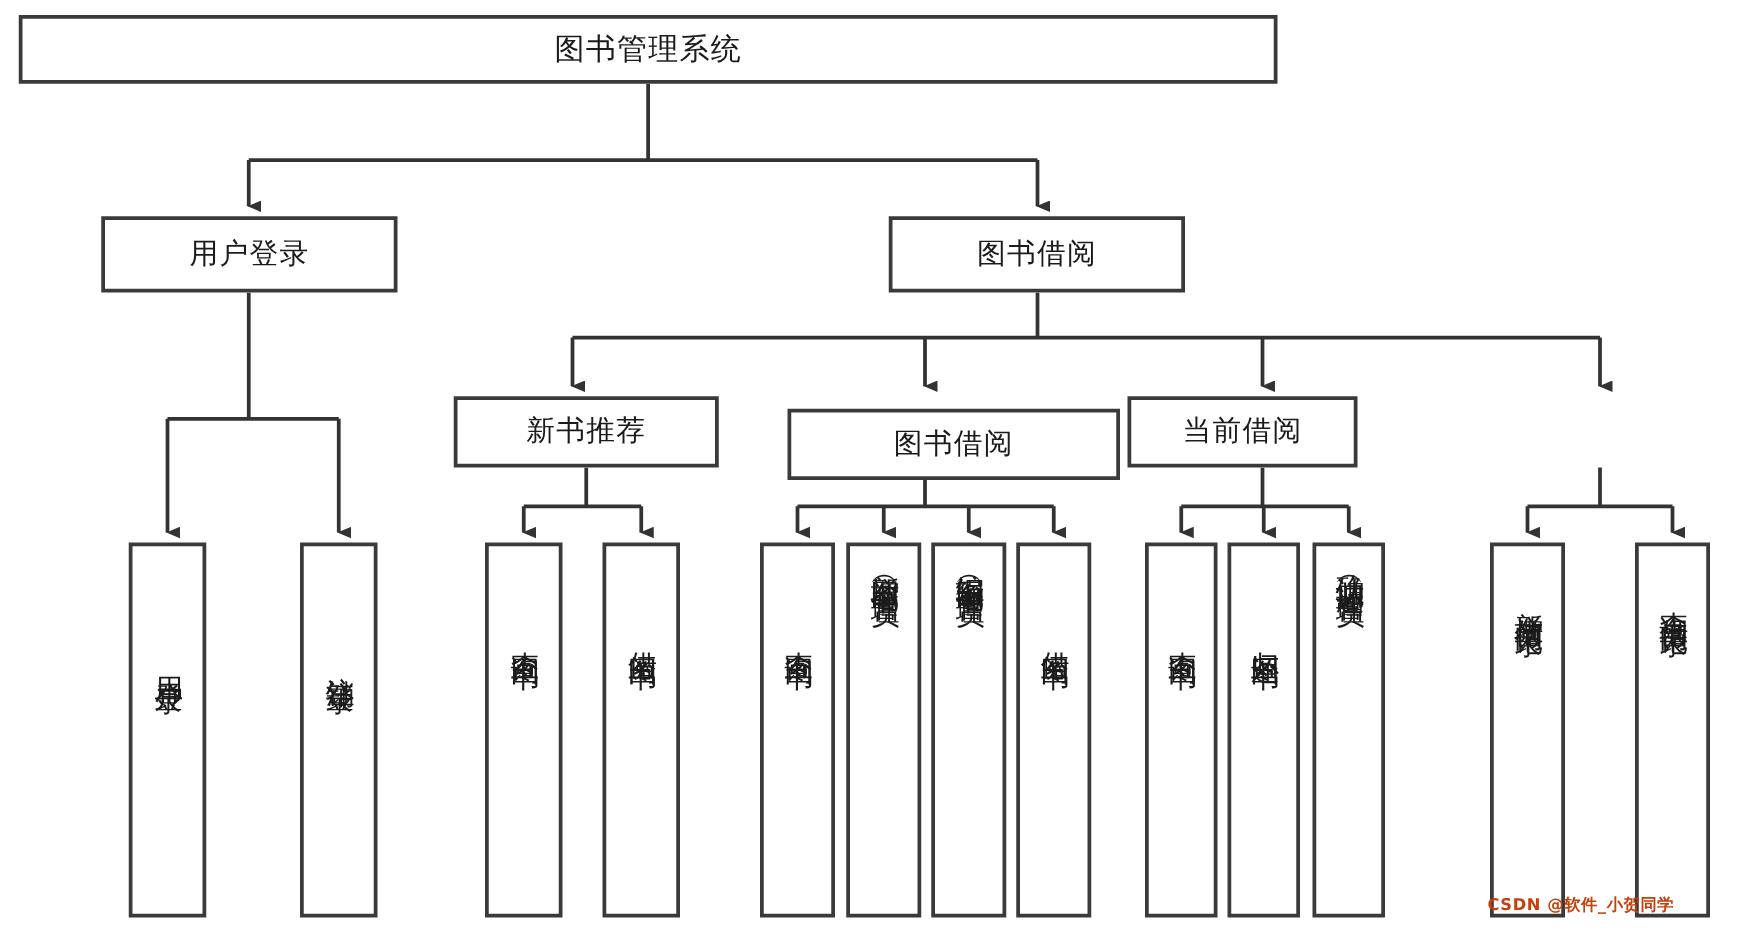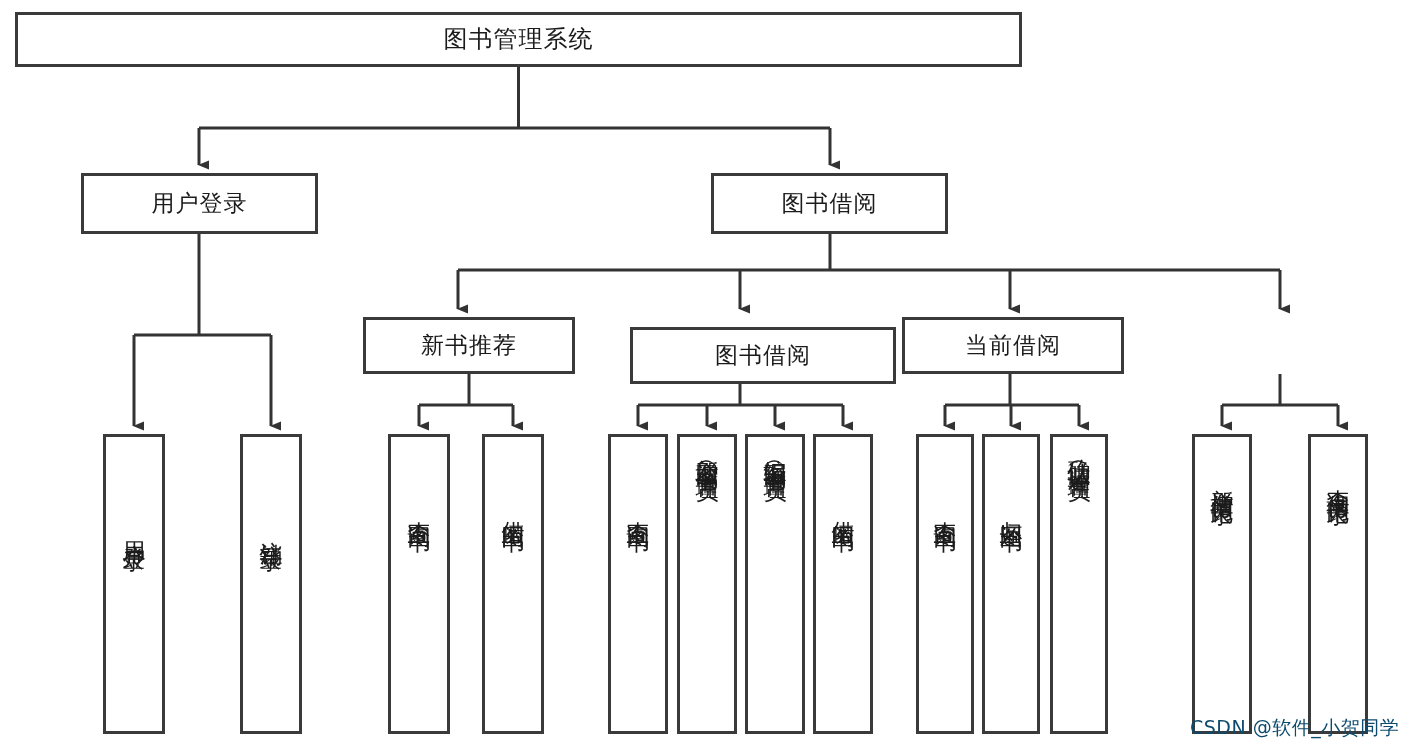--- a/index.html
+++ b/index.html
@@ -59,25 +59,26 @@
     letter-spacing: 3px;
     white-space: nowrap;
     color: #1b1b1b;
   }
   .leaf-pad-mid .vtext {
     
     margin-top: 0;
   }
   .watermark {
     position: absolute;
-    font-size: 19px;
-    color: #0c4a6e;
+    font-size: 13px;
+    color: #c2410c;
     white-space: nowrap;
     letter-spacing: 0.5px;
     font-family: "DejaVu Sans", "Liberation Sans", sans-serif;
+    font-weight: bold;
   }
 </style>
 </head>
 <body>
 
 <div id="canvas">
 
   <svg id="wires" viewBox="0 0 1405 747" xmlns="http://www.w3.org/2000/svg">
     <defs>
       <marker id="arrowhead" markerWidth="10" markerHeight="11" refX="4.6" refY="10" orient="auto" markerUnits="userSpaceOnUse">
@@ -145,21 +146,21 @@
   </div>
 
   <div class="node h" style="left:363px;top:317px;width:212px;height:57px;">
     <span>新书推荐</span>
   </div>
 
   <div class="node h" style="left:630px;top:327px;width:266px;height:57px;align-items:center;">
     <span>图书借阅</span>
   </div>
 
-  <div class="node h" style="left:902px;top:317px;width:222px;height:57px;">
+  <div class="node h" style="left:902px;top:317px;width:184px;height:57px;">
     <span>当前借阅</span>
   </div>
 
 
   <div class="node v" style="left:103px;top:434px;width:62px;height:300px;padding-top:86px;">
     <span class="vtext">用户登录</span>
   </div>
 
   <div class="node v" style="left:240px;top:434px;width:62px;height:300px;padding-top:86px;">
     <span class="vtext">注销登录</span>

